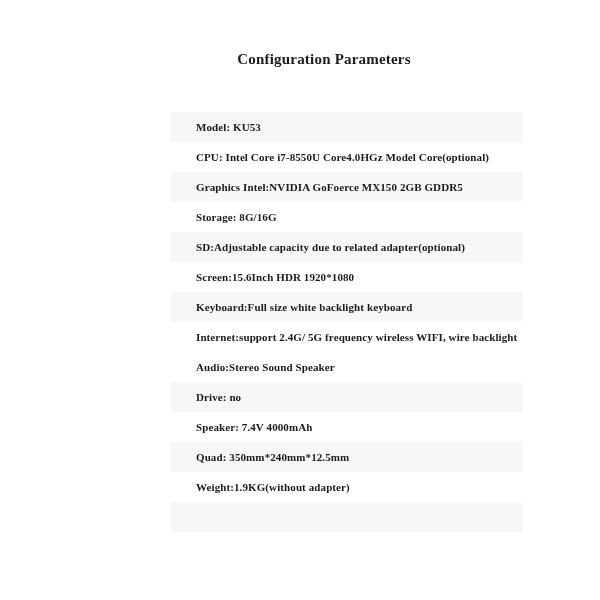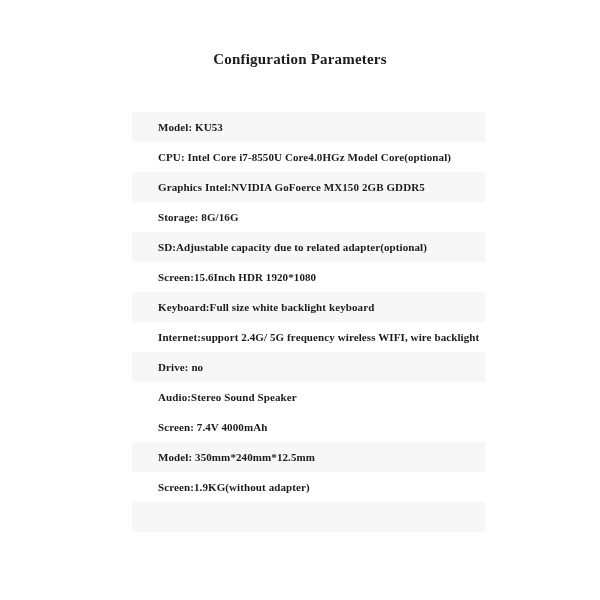--- a/index.html
+++ b/index.html
@@ -10,38 +10,39 @@
     width: 600px;
     height: 600px;
     background: var(--page-bg, #ffffff);
     overflow: hidden;
     position: relative;
     font-family: "Liberation Serif", "DejaVu Serif", serif;
   }
   .page {
     position: absolute;
     inset: 0;
+    margin-left: 48px;
   }
   .title {
     position: absolute;
     top: 51px;
     left: 0;
     right: 0;
     margin: 0;
     text-align: center;
     font-family: "Liberation Serif", "DejaVu Serif", serif;
     font-size: 15px;
     font-weight: bold;
     color: var(--text-color, #1b1b1b);
     letter-spacing: 0.2px;
   }
   .spec-table {
     position: absolute;
     top: 112px;
-    left: 132px;
+    left: 122px;
     width: 353px;
   }
   .spec-row {
     height: 30px;
     display: flex;
     align-items: center;
     padding-left: 26px;
     box-sizing: border-box;
     background: var(--row-base-bg, #ffffff);
   }
@@ -80,32 +81,32 @@
   </div>
       <div class="spec-row">
     <span class="spec-text">Screen:15.6Inch HDR 1920*1080</span>
   </div>
       <div class="spec-row alt">
     <span class="spec-text">Keyboard:Full size white backlight keyboard</span>
   </div>
       <div class="spec-row">
     <span class="spec-text">Internet:support 2.4G/ 5G frequency wireless WIFI, wire backlight</span>
   </div>
+      <div class="spec-row">
+    <span class="spec-text">Audio:Stereo Sound Speaker</span>
+  </div>
       <div class="spec-row alt">
     <span class="spec-text">Drive: no</span>
   </div>
       <div class="spec-row">
-    <span class="spec-text">Audio:Stereo Sound Speaker</span>
+    <span class="spec-text">Speaker: 7.4V 4000mAh</span>
+  </div>
+      <div class="spec-row alt">
+    <span class="spec-text">Quad: 350mm*240mm*12.5mm</span>
   </div>
       <div class="spec-row">
-    <span class="spec-text">Screen: 7.4V 4000mAh</span>
-  </div>
-      <div class="spec-row alt">
-    <span class="spec-text">Model: 350mm*240mm*12.5mm</span>
-  </div>
-      <div class="spec-row">
-    <span class="spec-text">Screen:1.9KG(without adapter)</span>
+    <span class="spec-text">Weight:1.9KG(without adapter)</span>
   </div>
       <div class="spec-row alt">
     <span class="spec-text"></span>
   </div>
     </div>
 </div>
 
 </body></html>

